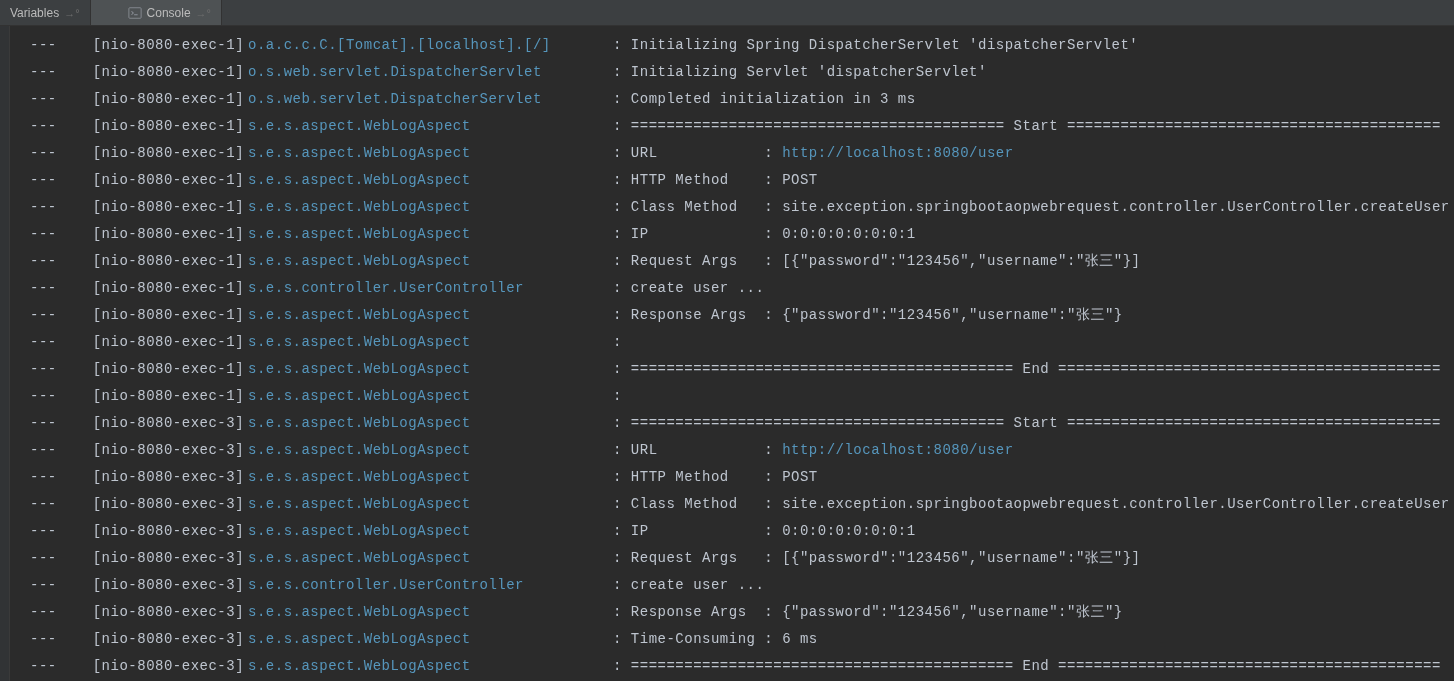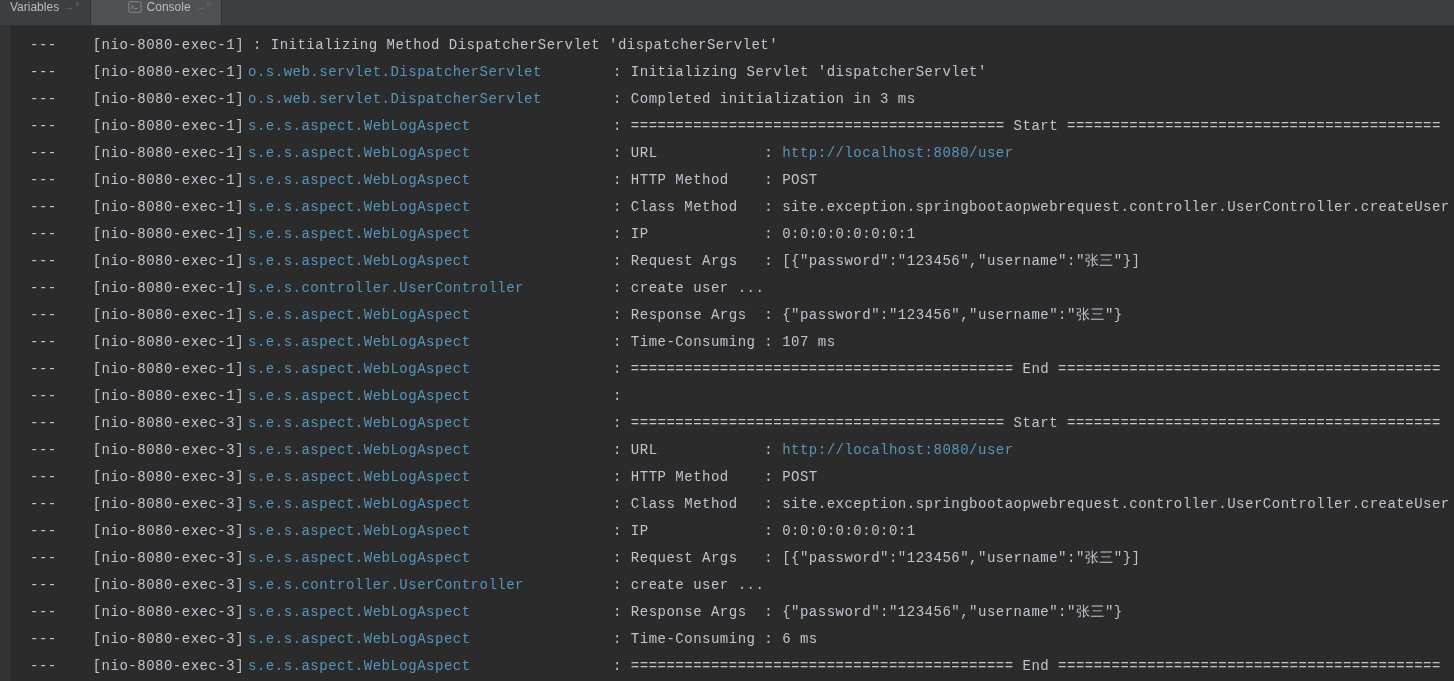--- a/index.html
+++ b/index.html
@@ -15,20 +15,21 @@
   .tabs {
     display:flex;
     background:#3c3f41;
     border-bottom:1px solid #323232;
     height:26px;
     align-items:stretch;
     user-select:none;
   }
   .tab {
     display:flex;
+    align-items:center;
     padding:0 10px;
     gap:5px;
     color:#bbbbbb;
     font-family:"Segoe UI",sans-serif;
     font-size:12px;
     cursor:pointer;
     border-right:1px solid #323232;
   }
   .tab.active { background:#4e5254;padding-left:37px; }
   .tab .pin { color:#6e6e6e; font-size:11px; }
@@ -79,32 +80,32 @@
       <line x1="7" y1="10" x2="11" y2="10" stroke="#8a8f96" stroke-width="1.2"></line>
     </svg>
     <span>Console</span>
     <span class="pin">→°</span>
   </div>
 </div>
 
 <div class="gutter"></div>
 
 <div class="console" id="console">
-    <div class="line"><span class="dash">---</span><span class="thr">[nio-8080-exec-1]</span><span class="colon"> : </span><span class="msg">Initializing Method DispatcherServlet 'dispatcherServlet'</span></div>
+    <div class="line"><span class="dash">---</span><span class="thr">[nio-8080-exec-1]</span><span class="logger">o.a.c.c.C.[Tomcat].[localhost].[/]      </span><span class="colon"> : </span><span class="msg">Initializing Spring DispatcherServlet 'dispatcherServlet'</span></div>
     <div class="line"><span class="dash">---</span><span class="thr">[nio-8080-exec-1]</span><span class="logger">o.s.web.servlet.DispatcherServlet       </span><span class="colon"> : </span><span class="msg">Initializing Servlet 'dispatcherServlet'</span></div>
     <div class="line"><span class="dash">---</span><span class="thr">[nio-8080-exec-1]</span><span class="logger">o.s.web.servlet.DispatcherServlet       </span><span class="colon"> : </span><span class="msg">Completed initialization in 3 ms</span></div>
     <div class="line"><span class="dash">---</span><span class="thr">[nio-8080-exec-1]</span><span class="logger">s.e.s.aspect.WebLogAspect               </span><span class="colon"> : </span><span class="msg">========================================== Start ==========================================</span></div>
     <div class="line"><span class="dash">---</span><span class="thr">[nio-8080-exec-1]</span><span class="logger">s.e.s.aspect.WebLogAspect               </span><span class="colon"> : </span><span class="msg">URL            : </span><span class="url">http://localhost:8080/user</span></div>
     <div class="line"><span class="dash">---</span><span class="thr">[nio-8080-exec-1]</span><span class="logger">s.e.s.aspect.WebLogAspect               </span><span class="colon"> : </span><span class="msg">HTTP Method    : POST</span></div>
     <div class="line"><span class="dash">---</span><span class="thr">[nio-8080-exec-1]</span><span class="logger">s.e.s.aspect.WebLogAspect               </span><span class="colon"> : </span><span class="msg">Class Method   : site.exception.springbootaopwebrequest.controller.UserController.createUser</span></div>
     <div class="line"><span class="dash">---</span><span class="thr">[nio-8080-exec-1]</span><span class="logger">s.e.s.aspect.WebLogAspect               </span><span class="colon"> : </span><span class="msg">IP             : 0:0:0:0:0:0:0:1</span></div>
     <div class="line"><span class="dash">---</span><span class="thr">[nio-8080-exec-1]</span><span class="logger">s.e.s.aspect.WebLogAspect               </span><span class="colon"> : </span><span class="msg">Request Args   : [{"password":"123456","username":"张三"}]</span></div>
     <div class="line"><span class="dash">---</span><span class="thr">[nio-8080-exec-1]</span><span class="logger">s.e.s.controller.UserController         </span><span class="colon"> : </span><span class="msg">create user ...</span></div>
     <div class="line"><span class="dash">---</span><span class="thr">[nio-8080-exec-1]</span><span class="logger">s.e.s.aspect.WebLogAspect               </span><span class="colon"> : </span><span class="msg">Response Args  : {"password":"123456","username":"张三"}</span></div>
-    <div class="line"><span class="dash">---</span><span class="thr">[nio-8080-exec-1]</span><span class="logger">s.e.s.aspect.WebLogAspect               </span><span class="colon"> : </span><span class="msg">Time-Consuming : 107 ms</span></div>
+    <div class="line"><span class="dash">---</span><span class="thr">[nio-8080-exec-1]</span><span class="logger">s.e.s.aspect.WebLogAspect               </span><span class="colon"> : </span></div>
     <div class="line"><span class="dash">---</span><span class="thr">[nio-8080-exec-1]</span><span class="logger">s.e.s.aspect.WebLogAspect               </span><span class="colon"> : </span><span class="msg">=========================================== End ===========================================</span></div>
     <div class="line"><span class="dash">---</span><span class="thr">[nio-8080-exec-1]</span><span class="logger">s.e.s.aspect.WebLogAspect               </span><span class="colon"> : </span><span class="msg"></span></div>
     <div class="line"><span class="dash">---</span><span class="thr">[nio-8080-exec-3]</span><span class="logger">s.e.s.aspect.WebLogAspect               </span><span class="colon"> : </span><span class="msg">========================================== Start ==========================================</span></div>
     <div class="line"><span class="dash">---</span><span class="thr">[nio-8080-exec-3]</span><span class="logger">s.e.s.aspect.WebLogAspect               </span><span class="colon"> : </span><span class="msg">URL            : </span><span class="url">http://localhost:8080/user</span></div>
     <div class="line"><span class="dash">---</span><span class="thr">[nio-8080-exec-3]</span><span class="logger">s.e.s.aspect.WebLogAspect               </span><span class="colon"> : </span><span class="msg">HTTP Method    : POST</span></div>
     <div class="line"><span class="dash">---</span><span class="thr">[nio-8080-exec-3]</span><span class="logger">s.e.s.aspect.WebLogAspect               </span><span class="colon"> : </span><span class="msg">Class Method   : site.exception.springbootaopwebrequest.controller.UserController.createUser</span></div>
     <div class="line"><span class="dash">---</span><span class="thr">[nio-8080-exec-3]</span><span class="logger">s.e.s.aspect.WebLogAspect               </span><span class="colon"> : </span><span class="msg">IP             : 0:0:0:0:0:0:0:1</span></div>
     <div class="line"><span class="dash">---</span><span class="thr">[nio-8080-exec-3]</span><span class="logger">s.e.s.aspect.WebLogAspect               </span><span class="colon"> : </span><span class="msg">Request Args   : [{"password":"123456","username":"张三"}]</span></div>
     <div class="line"><span class="dash">---</span><span class="thr">[nio-8080-exec-3]</span><span class="logger">s.e.s.controller.UserController         </span><span class="colon"> : </span><span class="msg">create user ...</span></div>
     <div class="line"><span class="dash">---</span><span class="thr">[nio-8080-exec-3]</span><span class="logger">s.e.s.aspect.WebLogAspect               </span><span class="colon"> : </span><span class="msg">Response Args  : {"password":"123456","username":"张三"}</span></div>

